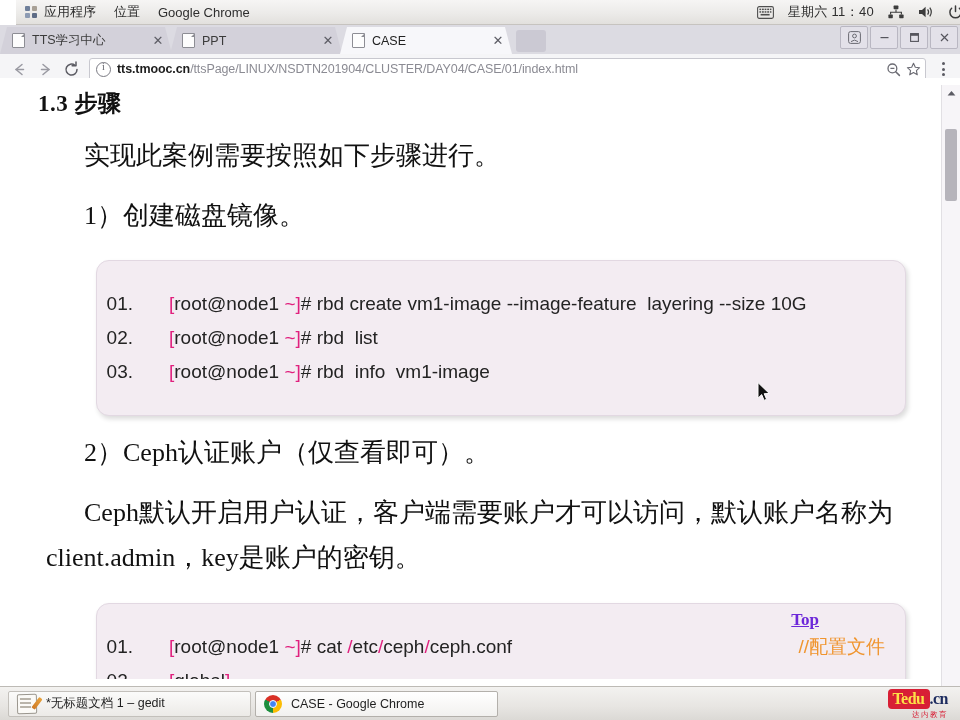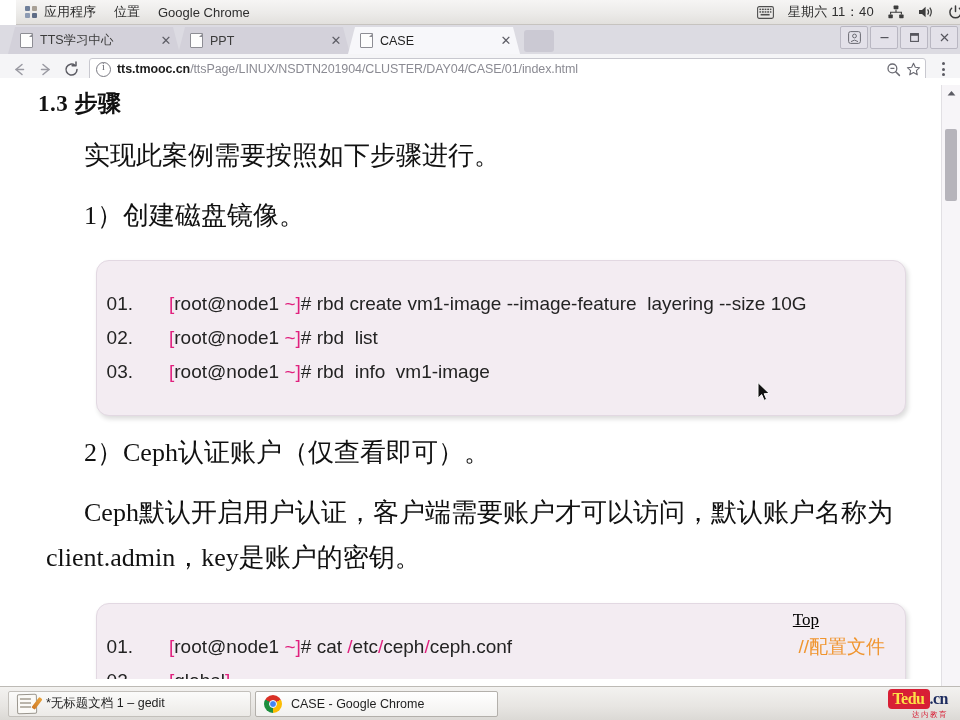--- a/index.html
+++ b/index.html
@@ -35,21 +35,20 @@
   
   .chrome{
     position:absolute;left:0;top:25px;width:960px;height:661px;
     background:#ffffff;box-sizing:border-box;
   }
   .tabstrip{
     position:relative;height:29px;width:100%;
     background:#dcdbe2;
     box-sizing:border-box;
     display:flex;align-items:flex-end;
-    padding-left:8px;
   }
   .tab{
     position:relative;height:27px;width:172px;
     background:#d3d1da;
     display:flex;align-items:center;
     box-sizing:border-box;
     padding:0 6px 0 12px;
     font-size:12.5px;color:#3b3b3b;
     border-top-left-radius:4px;border-top-right-radius:4px;
     margin-right:-2px;
@@ -149,22 +148,22 @@
   
   .codebox{
     position:relative;margin:22px 0 0 58px;width:810px;
     background:#f3ecf2;border:1px solid #e2d8e2;border-radius:13px;
     box-sizing:border-box;padding:26px 20px 26px 0;
     box-shadow:2px 3px 5px rgba(0,0,0,.14);
   }
   .codebox.second{padding-top:8px;}
   .toplink{
     position:absolute;right:86px;top:6px;
-    font-family:"Liberation Serif",serif;font-weight:normal;font-size:17px;
-    color:#000000;text-decoration:underline;
+    font-family:"Liberation Serif",serif;font-weight:bold;font-size:17px;
+    color:#6d28d9;text-decoration:underline;
   }
   .cline{
     display:flex;align-items:baseline;
     font-family:"Liberation Sans",sans-serif;
     font-size:19px;line-height:34px;color:#232323;white-space:pre;
   }
   .cnum{width:72px;flex:0 0 auto;text-align:right;padding-right:36px;box-sizing:border-box;color:#232323;}
   .ctext{flex:1 1 auto;}
   .pk{color:#e0217e;}
   .cm{color:#f0952f;}

